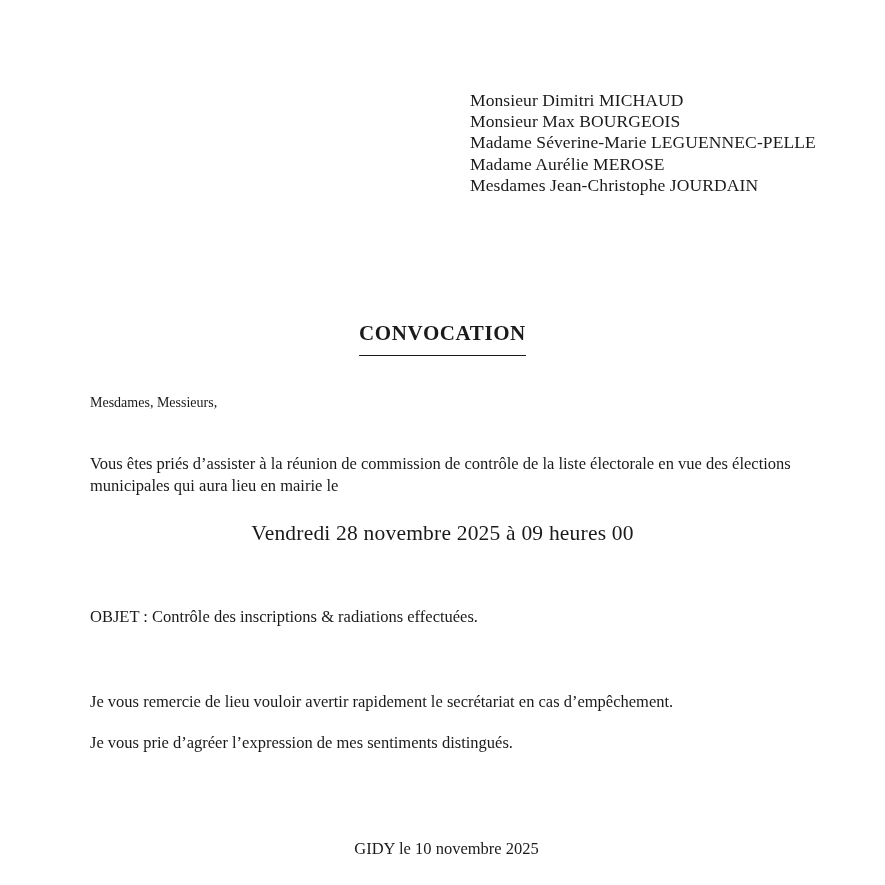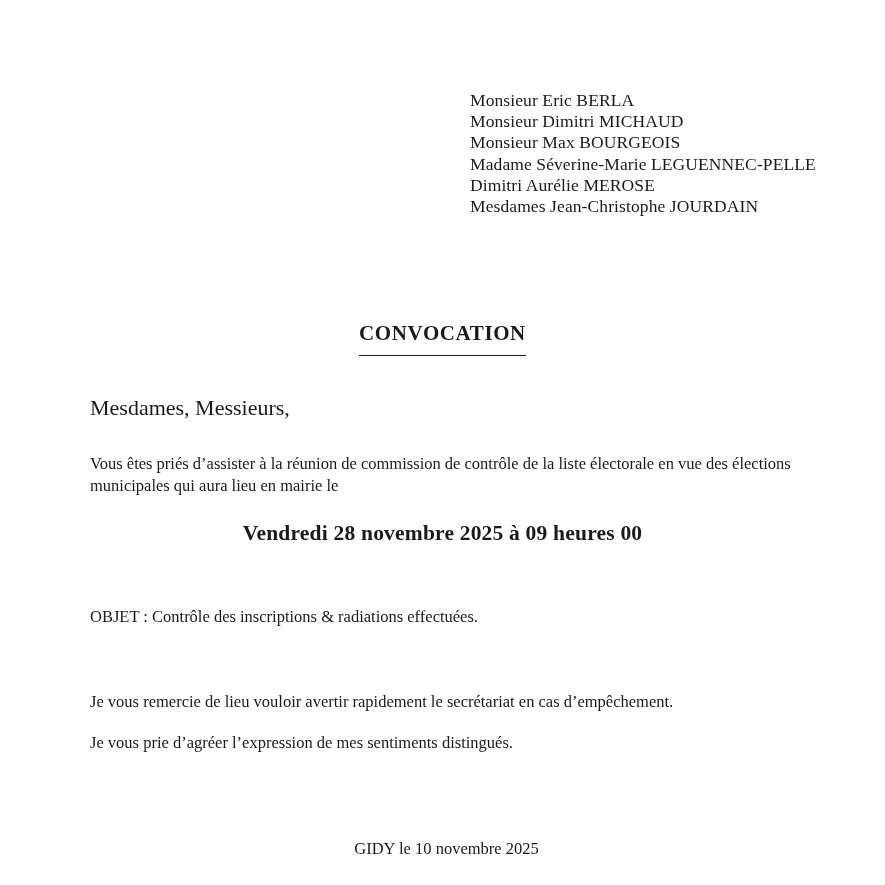--- a/index.html
+++ b/index.html
@@ -53,21 +53,21 @@
     border-bottom: 1.6px solid #1a1a1a;
     padding-bottom: 9px;
     line-height: 1.12;
   }
 
   
   .salutation {
     position: absolute;
     left: 90px;
     top: 394px;
-    font-size: 22px;
+    font-size: 14px;
     line-height: 1.3;
   }
   .intro {
     position: absolute;
     left: 90px;
     top: 437px;
     width: 722px;
     font-size: 16.5px;
     line-height: 21.5px;
     text-align: left;
@@ -78,21 +78,21 @@
   .date-wrap {
     position: absolute;
     left: 0;
     right: 0;
     top: 521px;
     text-align: center;
   }
   .meeting-date {
     display: inline-block;
     font-size: 21.5px;
-    font-weight: bold;
+    font-weight: normal;
     letter-spacing: 0.2px;
     line-height: 1.2;
   }
 
   
   .objet {
     position: absolute;
     left: 90px;
     top: 606px;
     font-size: 16.5px;
@@ -133,25 +133,24 @@
     white-space: nowrap;
     padding-left: 8px;
   }
 </style>
 </head>
 <body>
 
 <div class="page">
 
   <div class="recipients">
-    <div class="recipient-line">Monsieur Eric BERLA</div>
     <div class="recipient-line">Monsieur Dimitri MICHAUD</div>
     <div class="recipient-line">Monsieur Max BOURGEOIS</div>
     <div class="recipient-line">Madame Séverine-Marie LEGUENNEC-PELLE</div>
-    <div class="recipient-line">Dimitri Aurélie MEROSE</div>
+    <div class="recipient-line">Madame Aurélie MEROSE</div>
     <div class="recipient-line">Mesdames Jean-Christophe JOURDAIN</div>
   </div>
 
   <div class="title-wrap">
     <span class="doc-title">CONVOCATION</span>
   </div>
 
   <div class="salutation">Mesdames, Messieurs,</div>
 
   <div class="intro">Vous êtes priés d’assister à la réunion de commission de contrôle de la liste électorale en vue des élections municipales qui aura lieu en mairie le</div>

